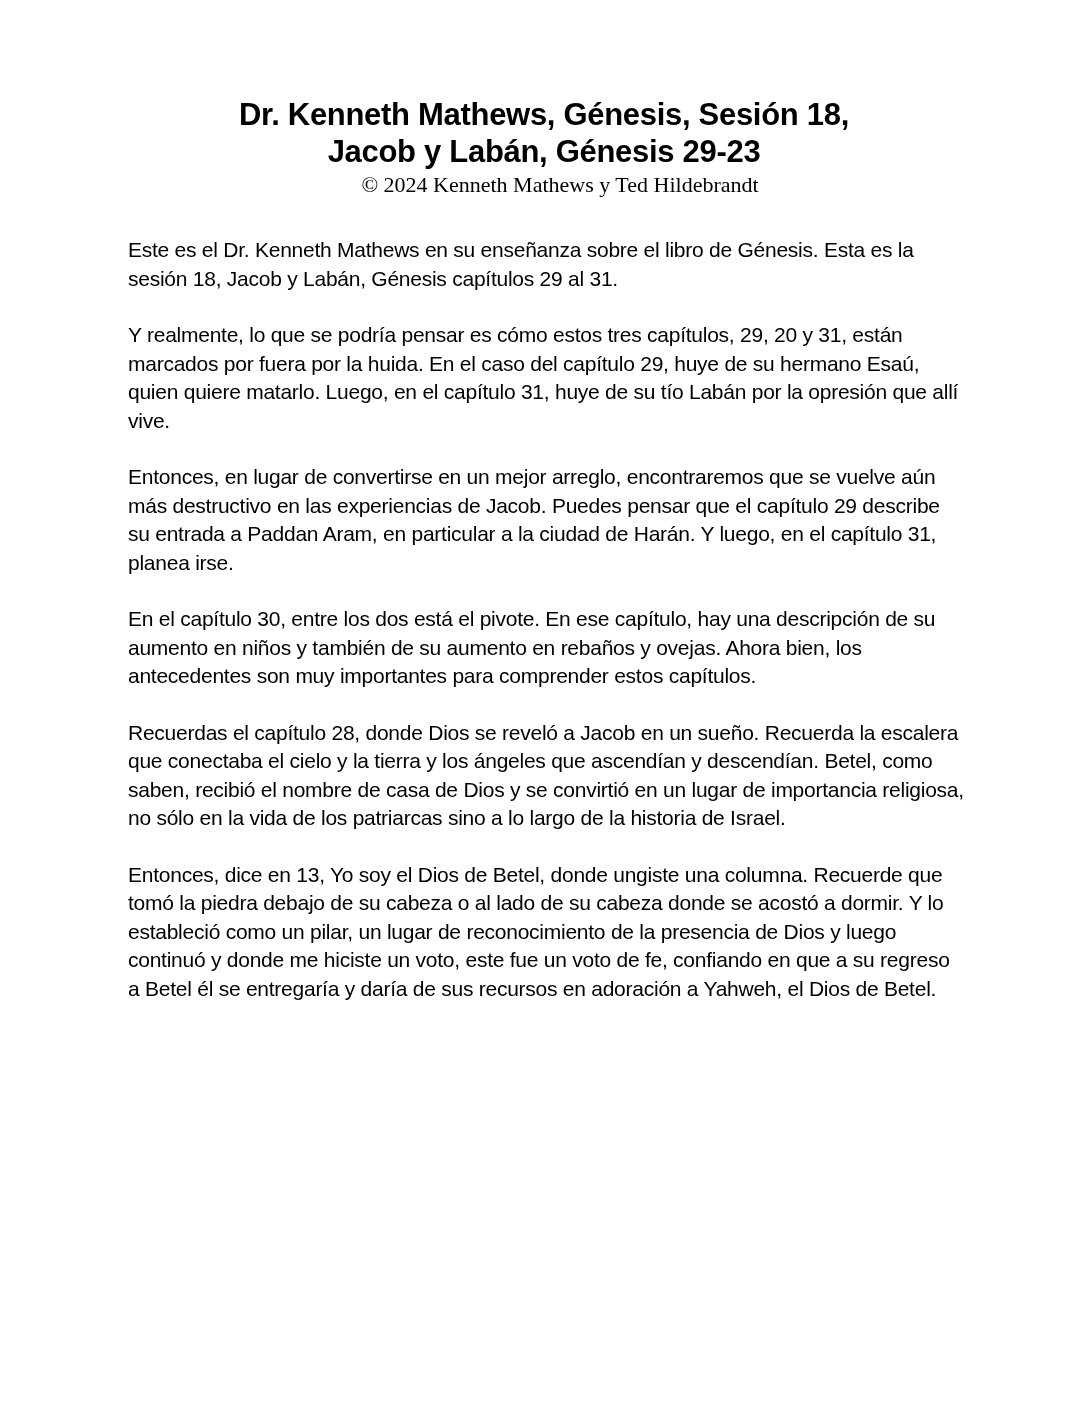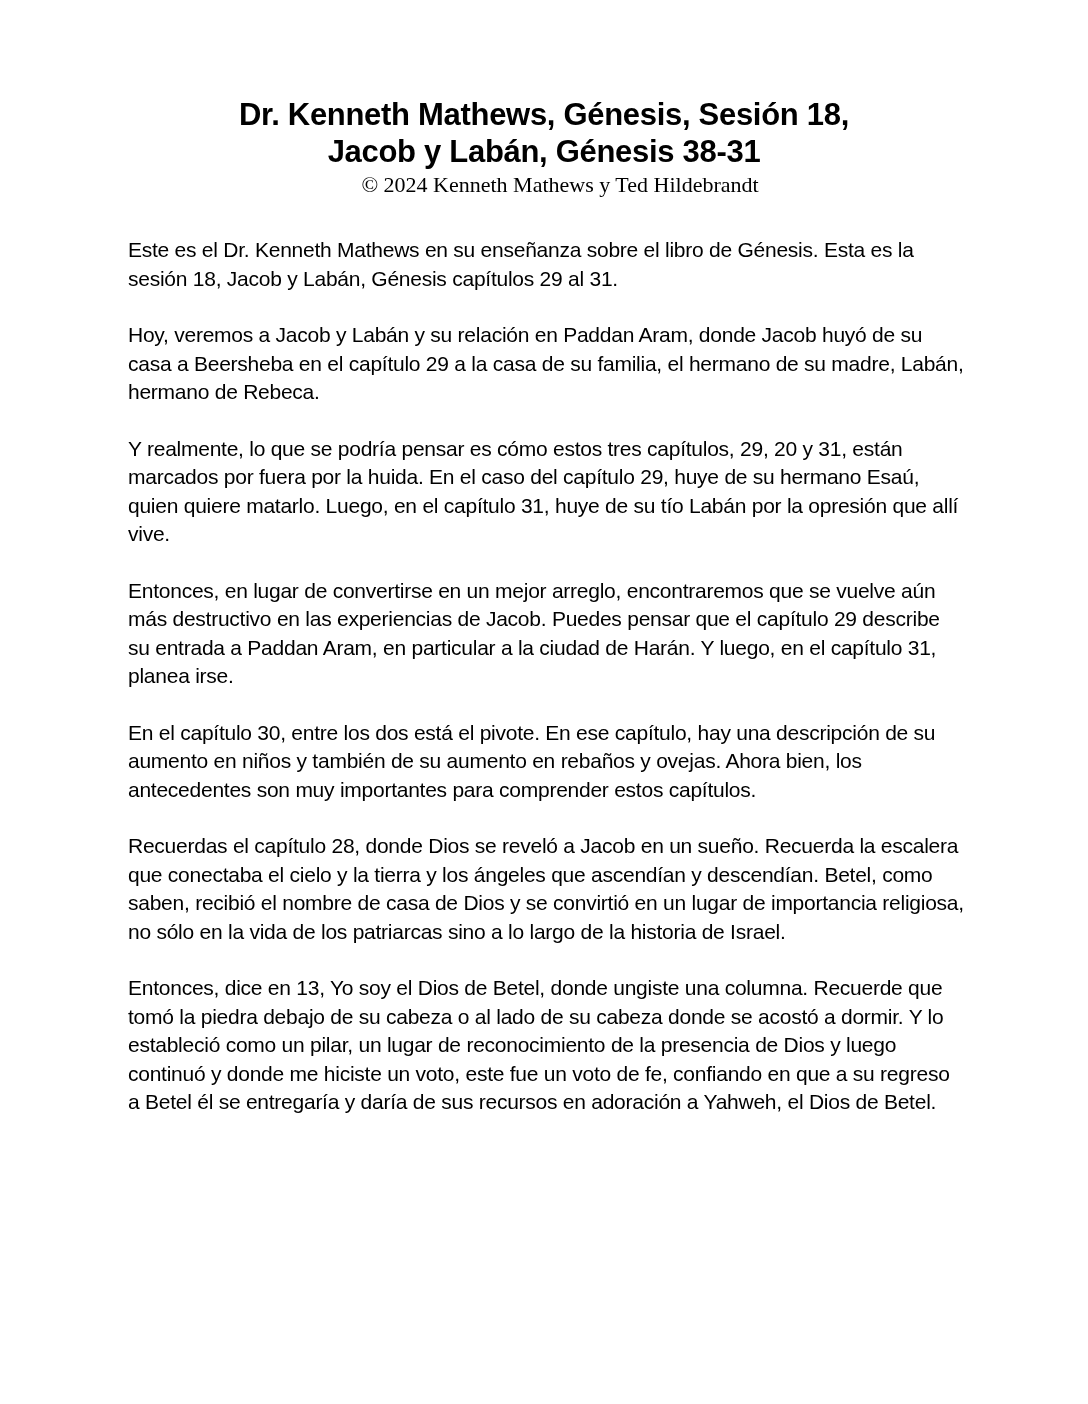--- a/index.html
+++ b/index.html
@@ -48,27 +48,26 @@
     text-align: left;
   }
 </style>
 </head>
 <body>
 
 <div class="page">
   <div class="header">
     <h1 class="title">
       <span>Dr. Kenneth Mathews, Génesis, Sesión 18,</span><br>
-      <span>Jacob y Labán, Génesis 38-31</span>
+      <span>Jacob y Labán, Génesis 29-23</span>
     </h1>
     <div class="copyright">© 2024 Kenneth Mathews y Ted Hildebrandt</div>
   </div>
 
   <div class="body-text">
     <p>Este es el Dr. Kenneth Mathews en su enseñanza sobre el libro de Génesis. Esta es la sesión 18, Jacob y Labán, Génesis capítulos 29 al 31.</p>
-    <p>Hoy, veremos a Jacob y Labán y su relación en Paddan Aram, donde Jacob huyó de su casa a Beersheba en el capítulo 29 a la casa de su familia, el hermano de su madre, Labán, hermano de Rebeca.</p>
     <p>Y realmente, lo que se podría pensar es cómo estos tres capítulos, 29, 20 y 31, están marcados por fuera por la huida. En el caso del capítulo 29, huye de su hermano Esaú, quien quiere matarlo. Luego, en el capítulo 31, huye de su tío Labán por la opresión que allí vive.</p>
     <p>Entonces, en lugar de convertirse en un mejor arreglo, encontraremos que se vuelve aún más destructivo en las experiencias de Jacob. Puedes pensar que el capítulo 29 describe su entrada a Paddan Aram, en particular a la ciudad de Harán. Y luego, en el capítulo 31, planea irse.</p>
     <p>En el capítulo 30, entre los dos está el pivote. En ese capítulo, hay una descripción de su aumento en niños y también de su aumento en rebaños y ovejas. Ahora bien, los antecedentes son muy importantes para comprender estos capítulos.</p>
     <p>Recuerdas el capítulo 28, donde Dios se reveló a Jacob en un sueño. Recuerda la escalera que conectaba el cielo y la tierra y los ángeles que ascendían y descendían. Betel, como saben, recibió el nombre de casa de Dios y se convirtió en un lugar de importancia religiosa, no sólo en la vida de los patriarcas sino a lo largo de la historia de Israel.</p>
     <p>Entonces, dice en 13, Yo soy el Dios de Betel, donde ungiste una columna. Recuerde que tomó la piedra debajo de su cabeza o al lado de su cabeza donde se acostó a dormir. Y lo estableció como un pilar, un lugar de reconocimiento de la presencia de Dios y luego continuó y donde me hiciste un voto, este fue un voto de fe, confiando en que a su regreso a Betel él se entregaría y daría de sus recursos en adoración a Yahweh, el Dios de Betel.</p>
   </div>
 </div>
 
 </body></html>

